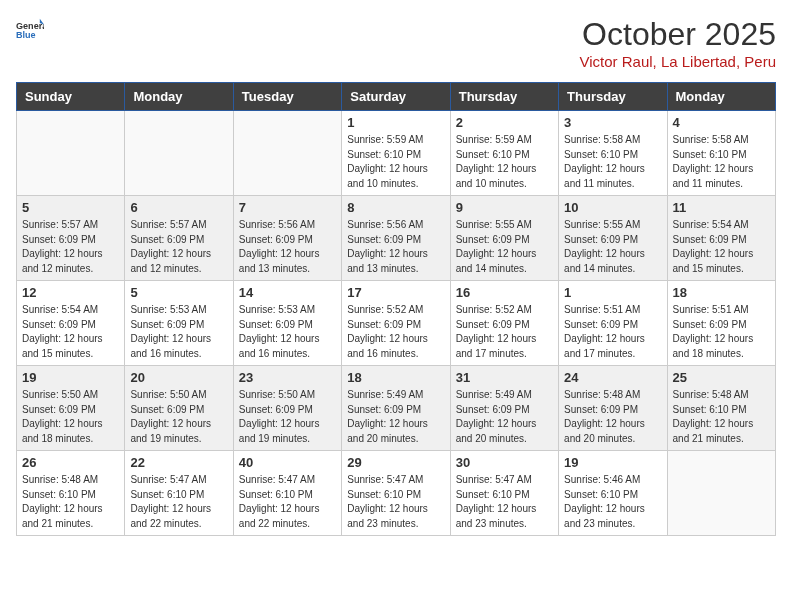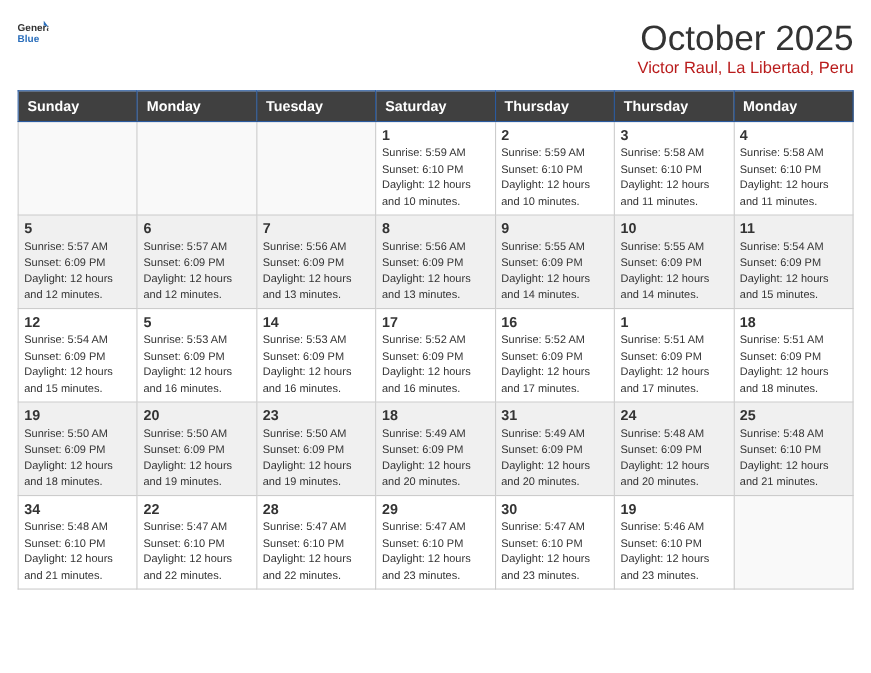--- a/index.html
+++ b/index.html
@@ -289,35 +289,35 @@
         <td>
           <span class="day-num">25</span>
           <div class="day-info" style="white-space: pre-line;">Sunrise: 5:48 AM
 Sunset: 6:10 PM
 Daylight: 12 hours
 and 21 minutes.</div>
         </td>
       </tr>
       <tr>
         <td>
-          <span class="day-num">34</span>
+          <span class="day-num">26</span>
           <div class="day-info" style="white-space: pre-line;">Sunrise: 5:48 AM
 Sunset: 6:10 PM
 Daylight: 12 hours
 and 21 minutes.</div>
         </td>
         <td>
           <span class="day-num">22</span>
           <div class="day-info" style="white-space: pre-line;">Sunrise: 5:47 AM
 Sunset: 6:10 PM
 Daylight: 12 hours
 and 22 minutes.</div>
         </td>
         <td>
-          <span class="day-num">28</span>
+          <span class="day-num">40</span>
           <div class="day-info" style="white-space: pre-line;">Sunrise: 5:47 AM
 Sunset: 6:10 PM
 Daylight: 12 hours
 and 22 minutes.</div>
         </td>
         <td>
           <span class="day-num">29</span>
           <div class="day-info" style="white-space: pre-line;">Sunrise: 5:47 AM
 Sunset: 6:10 PM
 Daylight: 12 hours

